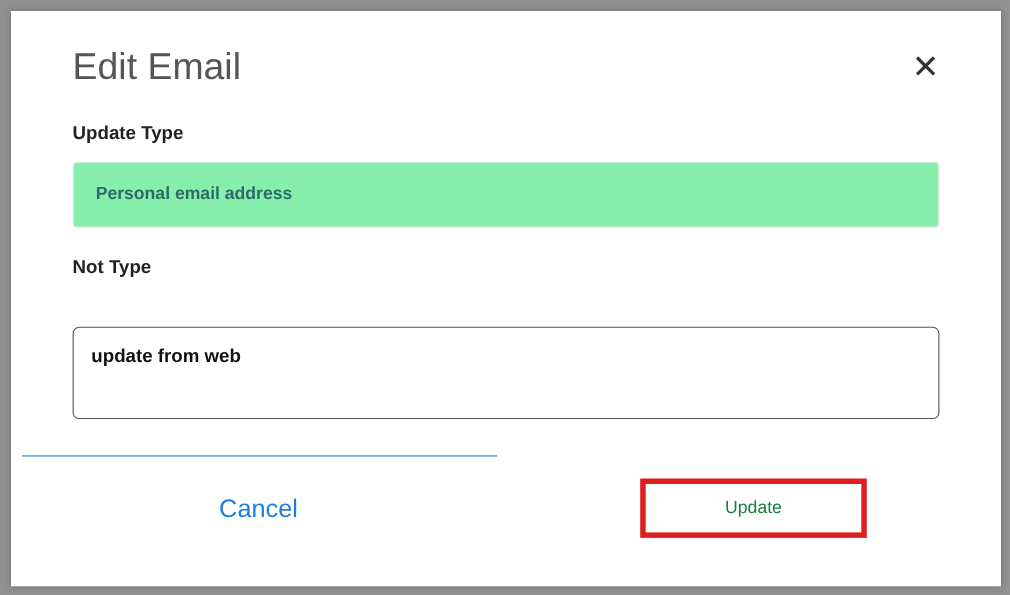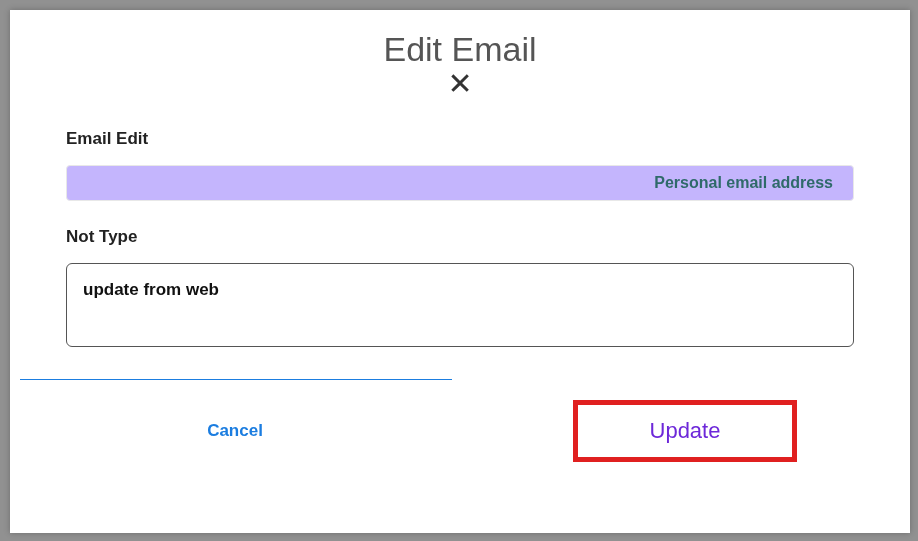--- a/index.html
+++ b/index.html
@@ -19,22 +19,21 @@
     right: 8px;
     bottom: 8px;
     background: #fff;
     box-shadow: 0 0 6px rgba(0,0,0,0.25);
     padding: 0;
   }
   .modal-header {
     display: flex;
     justify-content: space-between;
     align-items: center;
-    padding: 20px 56px 10px 56px;
-    flex-direction: column;
+    padding: 32px 56px 10px 56px;
   }
   .modal-title {
     font-size: 34px;
     color: #555;
     font-weight: 400;
   }
   .close-btn {
     font-size: 30px;
     color: #333;
     cursor: pointer;
@@ -51,28 +50,27 @@
     min-width: 0;
   }
   .field-label {
     font-size: 17px;
     font-weight: 700;
     color: #222;
     margin-bottom: 16px;
     display: block;
   }
   .email-type-box {
-    background: #c4b5fd;
+    background: #86efac;
     border: 1px solid #e8e8e8;
     border-radius: 4px;
-    padding: 8px 20px;
+    padding: 20px 20px;
     font-size: 16px;
     font-weight: 600;
     color: #2f6a6a;
-    text-align: right;
   }
   .email-address-wrap {
     border: 5px solid #e02020;
     padding: 6px 6px;
   }
   .email-address-input {
     width: 100%;
     border: 1px solid #111;
     padding: 14px 14px;
     font-size: 17px;
@@ -88,20 +86,21 @@
     height: 84px;
     border: 1.5px solid #555;
     border-radius: 6px;
     padding: 16px 16px;
     font-size: 17px;
     font-weight: 700;
     color: #111;
     resize: none;
     font-family: inherit;
     outline: none;
+    margin-top: 28px;
   }
   .divider {
     margin: 28px 0 0 0;
     border: none;
     border-top: 1px solid #1b7de0;
     width: 48%;
     margin-left: 10px;
   }
   .modal-footer {
     display: flex;
@@ -109,53 +108,53 @@
   }
   .footer-half {
     flex: 1;
     display: flex;
     justify-content: center;
     align-items: center;
     padding: 14px 0 16px 0;
   }
   .cancel-btn {
     color: #1b7de0;
-    font-size: 17px;
-    font-weight: 700;
+    font-size: 23px;
+    font-weight: 400;
     cursor: pointer;
     background: none;
     border: none;
   }
   .update-wrap {
     border: 5px solid #e02020;
     padding: 12px 66px;
   }
   .update-btn {
-    color: #6d28d9;
-    font-size: 22px;
+    color: #15803d;
+    font-size: 16px;
     font-weight: 400;
     cursor: pointer;
     background: none;
     border: none;
   }
 </style>
 </head>
 <body>
 
 <div class="modal">
 
   <div class="modal-header">
     <div class="modal-title">Edit Email</div>
     <div class="close-btn">✕</div>
   </div>
 
   <div class="modal-body">
 
     <div class="col">
-      <span class="field-label">Email Edit</span>
+      <span class="field-label">Update Type</span>
       <div class="email-type-box">Personal email address</div>
 
       <span class="field-label not-used-label">Not Type</span>
       <textarea class="not-used-textarea" style="">update from web</textarea>
     </div>
 
 
   </div>
 
   <hr class="divider">

